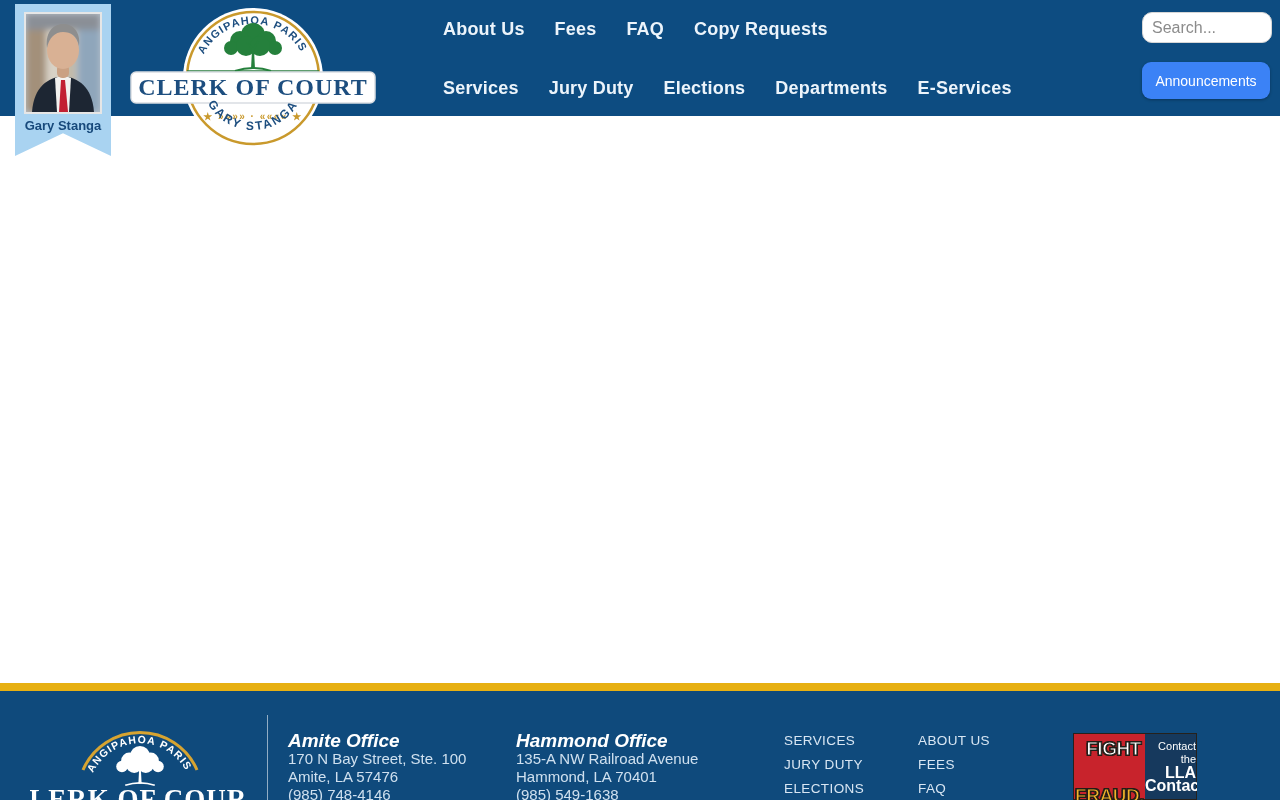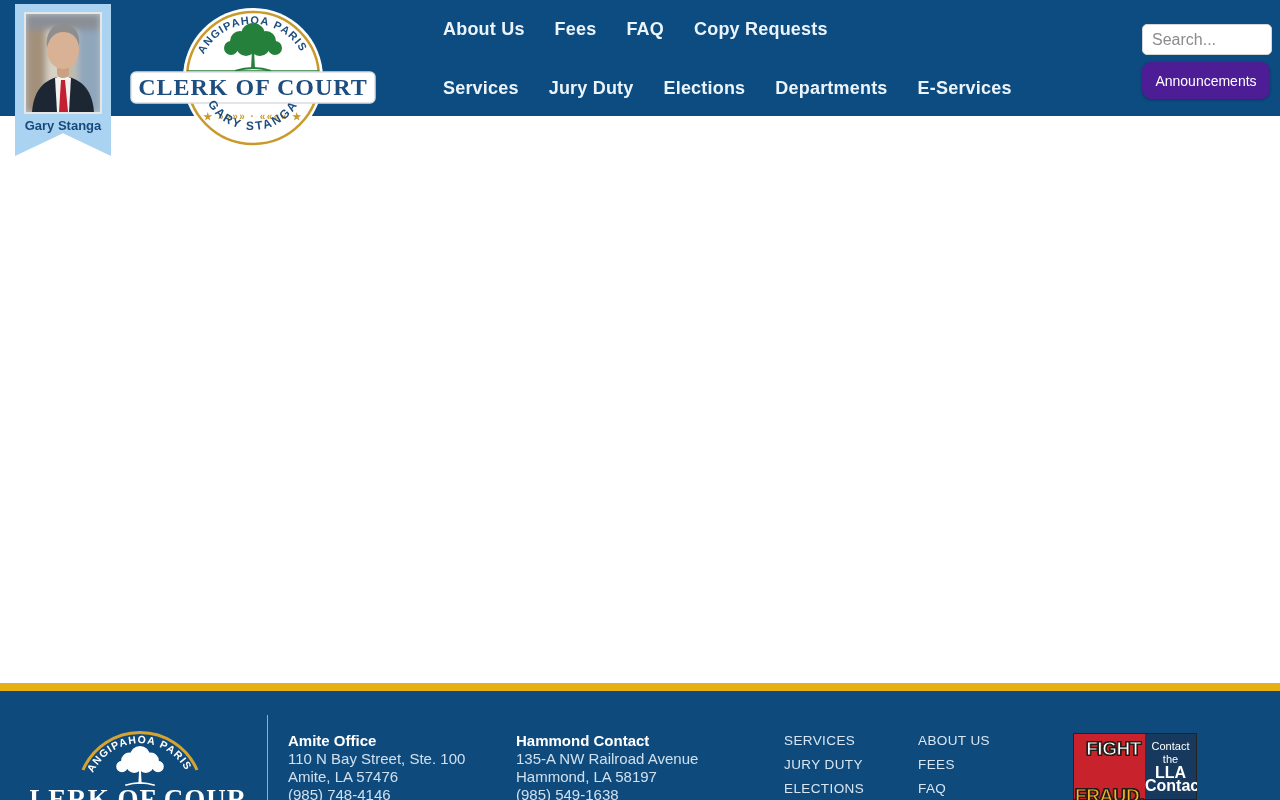--- a/index.html
+++ b/index.html
@@ -23,66 +23,66 @@
   .seal-logo { position:absolute; left:128px; top:5px; width:250px; height:150px; z-index:30; }
 
   
   .nav-row { position:absolute; left:443px; display:flex; gap:30px; white-space:nowrap; }
   .nav-row.r1 { top:19px; }
   .nav-row.r2 { top:78px; }
   .nav-row a { color:#ecf4fb; text-decoration:none; font-size:18px; font-weight:600;
                letter-spacing:.2px; cursor:pointer; }
 
   
-  .search-input { position:absolute; left:1142px; top:24px; width:130px; height:31px;
-            border:1px solid #d6d6d6; border-radius:5px; padding:0 9px; font-size:16px;
+  .search-input { position:absolute; left:1142px; top:12px; width:130px; height:31px;
+            border:1px solid #d6d6d6; border-radius:10px; padding:0 9px; font-size:16px;
             color:#c2410c; background:#ffffff; outline:none;
             font-family:"Liberation Sans", sans-serif; }
   .search-input::placeholder { color:#8b8b8b; }
   .announce-btn { position:absolute; left:1142px; top:62px; width:128px; height:37px;
-            background:#4c1d95; color:#ffffff; border:none; border-radius:9px;
+            background:#3b82f6; color:#ffffff; border:none; border-radius:9px;
             font-size:14px; cursor:pointer; font-family:"Liberation Sans", sans-serif;
             box-shadow:0 1px 3px rgba(0,0,0,.3); }
 
   
   .main-content { width:1280px; height:567px; background:#ffffff; }
 
   
   .gold-bar { width:1280px; height:8px; background:#e7b012; }
   .footer-main { position:relative; width:1280px; height:109px; background:#0f4a7c; overflow:hidden; }
 
   .footer-logo { position:absolute; left:30px; top:19px; width:214px; height:90px; }
 
   .footer-divider { position:absolute; left:267px; top:24px; width:1px; height:85px;
             background:rgba(255,255,255,.55); }
 
   .office { position:absolute; top:41px; width:220px; }
   .office.amite { left:288px; }
   .office.hammond { left:516px; }
-  .office .office-name { color:#ffffff; font-weight:700; font-size:15px; line-height:18px; }
+  .office .office-name { color:#ffffff; font-weight:700; font-size:19px; line-height:18px;font-style:italic; }
   .office .office-line { color:#cfe0ef; font-size:15px; line-height:18px; }
 
   .footer-links { position:absolute; top:43px; display:flex; flex-direction:column; gap:10px; }
   .footer-links.c1 { left:784px; }
   .footer-links.c2 { left:918px; }
   .footer-links a { color:#d8e6f3; text-decoration:none; font-size:13.5px;
             letter-spacing:.4px; line-height:14px; cursor:pointer; }
 
   .lla-badge { position:absolute; left:1073px; top:42px; width:124px; height:67px;
             display:flex; overflow:hidden; cursor:pointer; }
   .lla-red { width:72px; background:#c8232c; text-align:center; padding-top:3px;
             border:1px solid #26211c; border-right:none; }
   .lla-red div { font-weight:800; font-size:19px; line-height:23px; letter-spacing:-.5px;
             -webkit-text-stroke:1px #221d18;
             text-shadow:-1px -1px 0 #221d18, 1px -1px 0 #221d18, -1px 1px 0 #221d18, 1px 1px 0 #221d18; }
   .lla-fight { color:#ffffff;margin-left:8px; }
   .lla-fraud, .lla-waste { color:#f2b42a;margin-top:24px; }
   .lla-navy { width:52px; background:#16395d; text-align:center; padding-top:6px;
             border:1px solid #26211c; border-left:none; }
-  .lla-navy div { color:#ffffff; font-size:11px; line-height:13px; }
+  .lla-navy div { color:#ffffff; font-size:11px; line-height:13px;text-align:right; }
   .lla-navy div.b { font-weight:700; font-size:16px; }
 </style>
 </head>
 <body>
 
 <header class="site-header">
 
   <div class="ribbon">
     <div class="photo-frame">
       <svg width="74" height="98" viewBox="0 0 74 98">
@@ -187,29 +187,29 @@
       <path d="M-2,24 L-1,5 L-7,-3 L-5,-3 L0,3 L5,-5 L7,-5 L1,5 L2,24 Z"></path>
       <path d="M-18,26 Q0,20 18,26" stroke="#ffffff" stroke-width="2" fill="none"></path>
     </g>
     <text x="107" y="98" text-anchor="middle" fill="#ffffff" font-family="Liberation Serif, serif" font-weight="bold" font-size="27" letter-spacing="1">CLERK OF COURT</text>
   </svg>
 
   <div class="footer-divider"></div>
 
   <div class="office amite">
     <div class="office-name">Amite Office</div>
-    <div class="office-line">110 N Bay Street, Ste. 100</div>
+    <div class="office-line">170 N Bay Street, Ste. 100</div>
     <div class="office-line">Amite, LA 57476</div>
     <div class="office-line">(985) 748-4146</div>
   </div>
 
   <div class="office hammond">
-    <div class="office-name">Hammond Contact</div>
+    <div class="office-name">Hammond Office</div>
     <div class="office-line">135-A NW Railroad Avenue</div>
-    <div class="office-line">Hammond, LA 58197</div>
+    <div class="office-line">Hammond, LA 70401</div>
     <div class="office-line">(985) 549-1638</div>
   </div>
 
   <div class="footer-links c1">
     <a>SERVICES</a>
     <a>JURY DUTY</a>
     <a>ELECTIONS</a>
   </div>
   <div class="footer-links c2">
     <a>ABOUT US</a>

